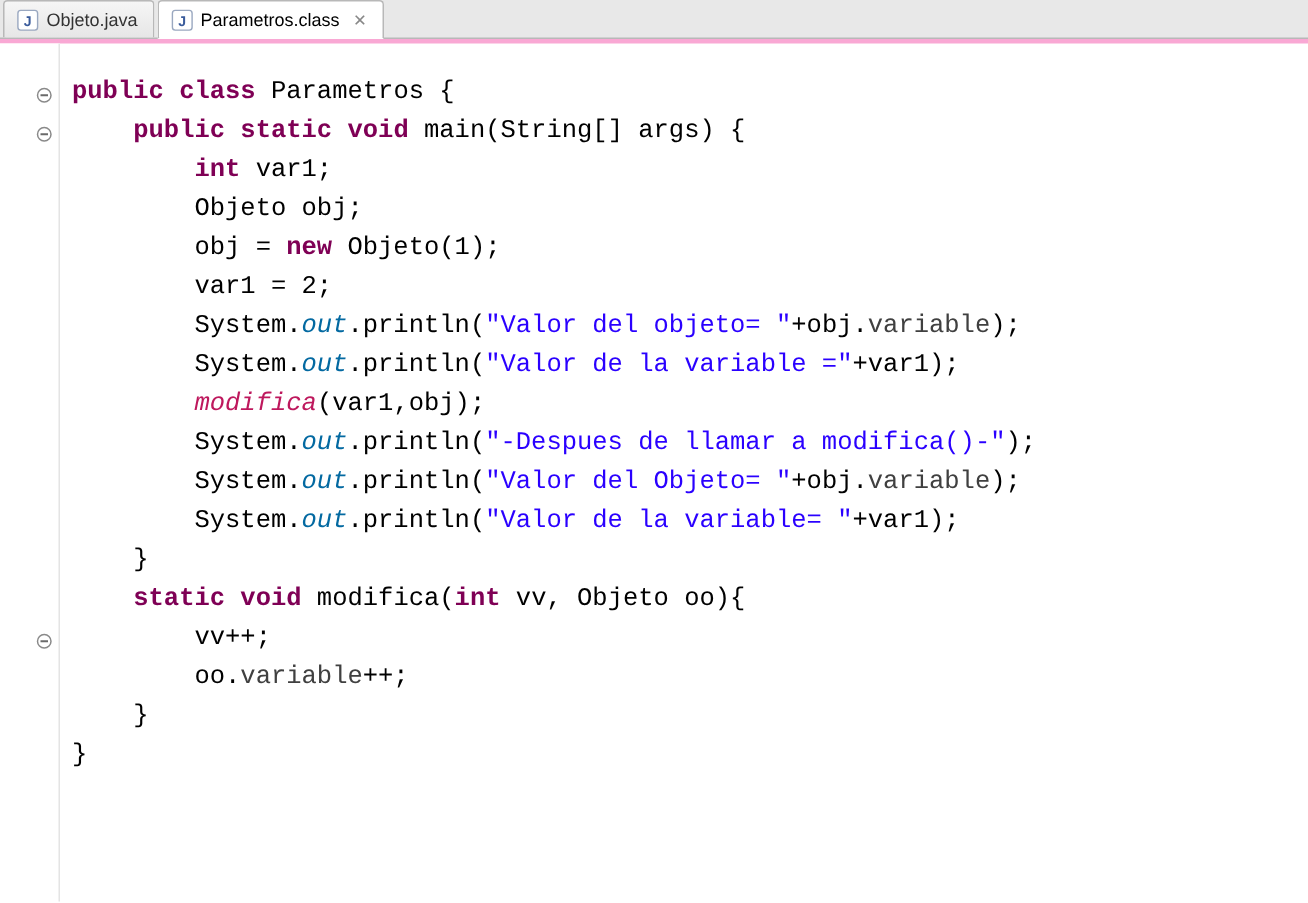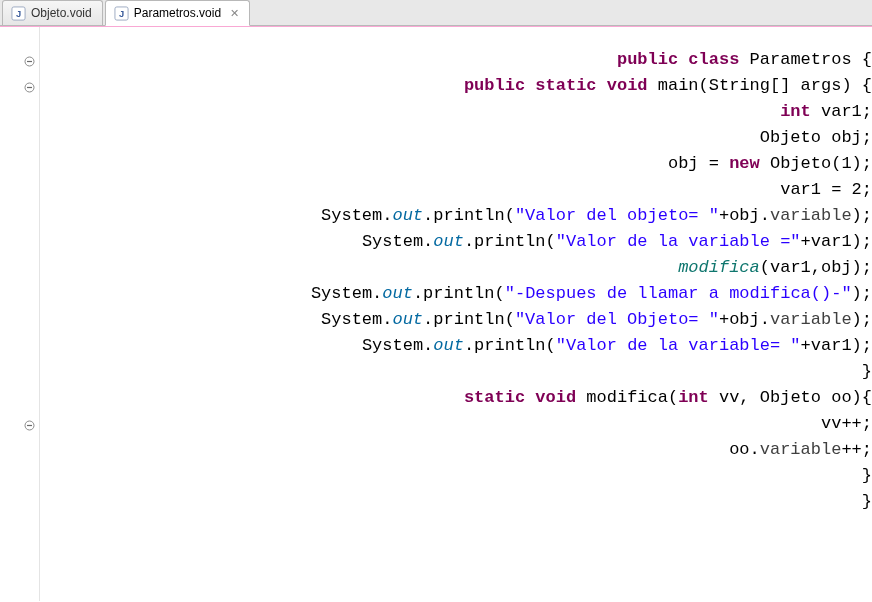--- a/index.html
+++ b/index.html
@@ -47,22 +47,21 @@
     justify-content: center;
   }
   .close-x {
     color: #888;
     font-size: 11px;
     margin-left: 4px;
   }
   .editor-wrap {
     display: flex;
     height: calc(100% - 27px);
-    border-top: 1px solid #f9a8d4;
-    text-align: right;
+    border-top: 3px solid #f9a8d4;
   }
   .gutter {
     width: 40px;
     background: #fff;
     border-right: 1px solid #e4e4e4;
     padding-top: 20px;
     display: flex;
     flex-direction: column;
   }
   .fold {
@@ -83,43 +82,43 @@
     font-size: 17px;
     line-height: 26px;
     white-space: pre;
     overflow: auto;
     color: #000;
   }
   .kw  { color: #7f0055; font-weight: bold; }
   .str { color: #2a00ff; }
   .fld { color: #404040; }
   .sfld{ color: #0369a1; font-style: italic; }
-  .smtd{ color: #0f766e; font-style: italic; }
+  .smtd{ color: #be185d; font-style: italic; }
 </style>
 </head>
 <body>
 
 <div class="tabbar">
   <div class="tab">
     <span class="tab-icon">
       <svg viewBox="0 0 16 16" width="15" height="15">
           <rect x="1" y="1" width="14" height="14" rx="2" fill="#fff" stroke="#9aa8c0"></rect>
           <text x="8" y="12" text-anchor="middle" font-size="10" font-family="sans-serif" fill="#3a5b9b" font-weight="bold">J</text>
         </svg>
     </span>
-    <span>Objeto.void</span>
+    <span>Objeto.java</span>
   </div>
   <div class="tab active">
     <span class="tab-icon">
       <svg viewBox="0 0 16 16" width="15" height="15">
           <rect x="1" y="1" width="14" height="14" rx="2" fill="#fff" stroke="#9aa8c0"></rect>
           <text x="8" y="12" text-anchor="middle" font-size="10" font-family="sans-serif" fill="#3a5b9b" font-weight="bold">J</text>
         </svg>
     </span>
-    <span>Parametros.void</span>
+    <span>Parametros.class</span>
     <span class="close-x">✕</span>
   </div>
 </div>
 
 <div class="editor-wrap">
   <div class="gutter" id="gutter">
       <div class="fold">
         <span class="fold-icon"><svg viewBox="0 0 11 11" width="11" height="11">
             <circle cx="5.5" cy="5.5" r="4.5" fill="#fff" stroke="#8a8a8a"></circle>
             <line x1="3" y1="5.5" x2="8" y2="5.5" stroke="#6a6a6a" stroke-width="1.2"></line>

